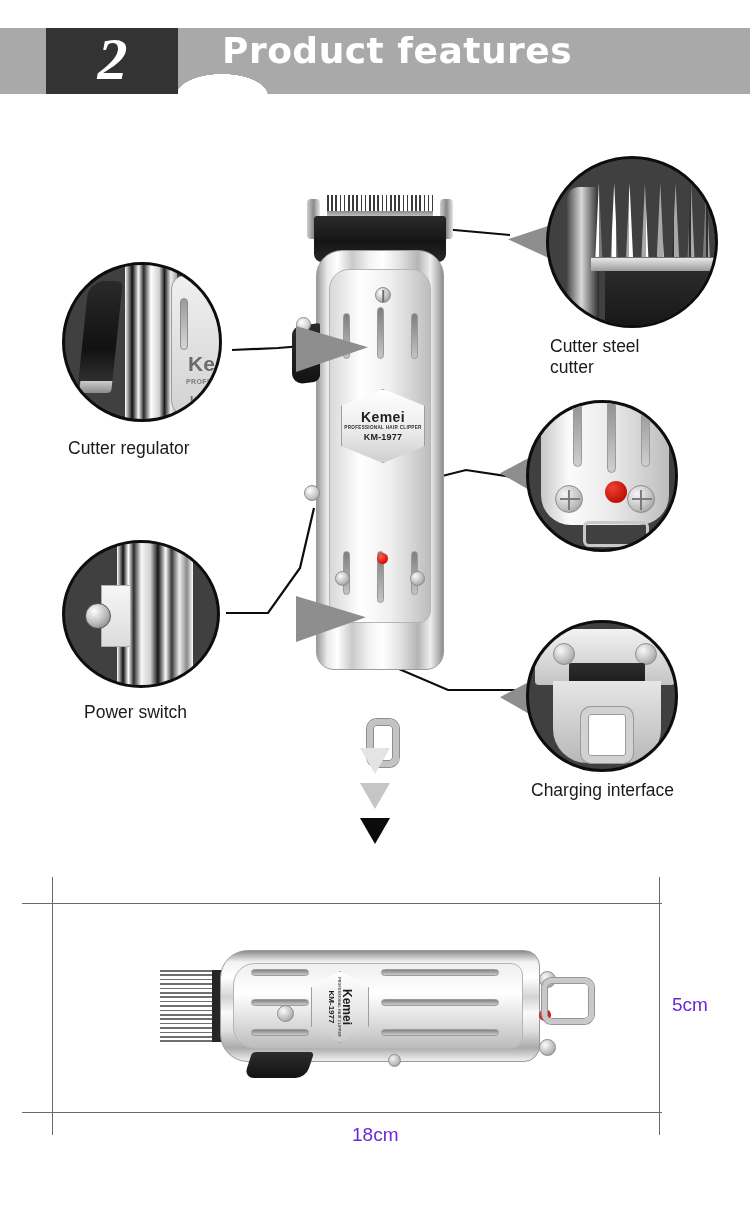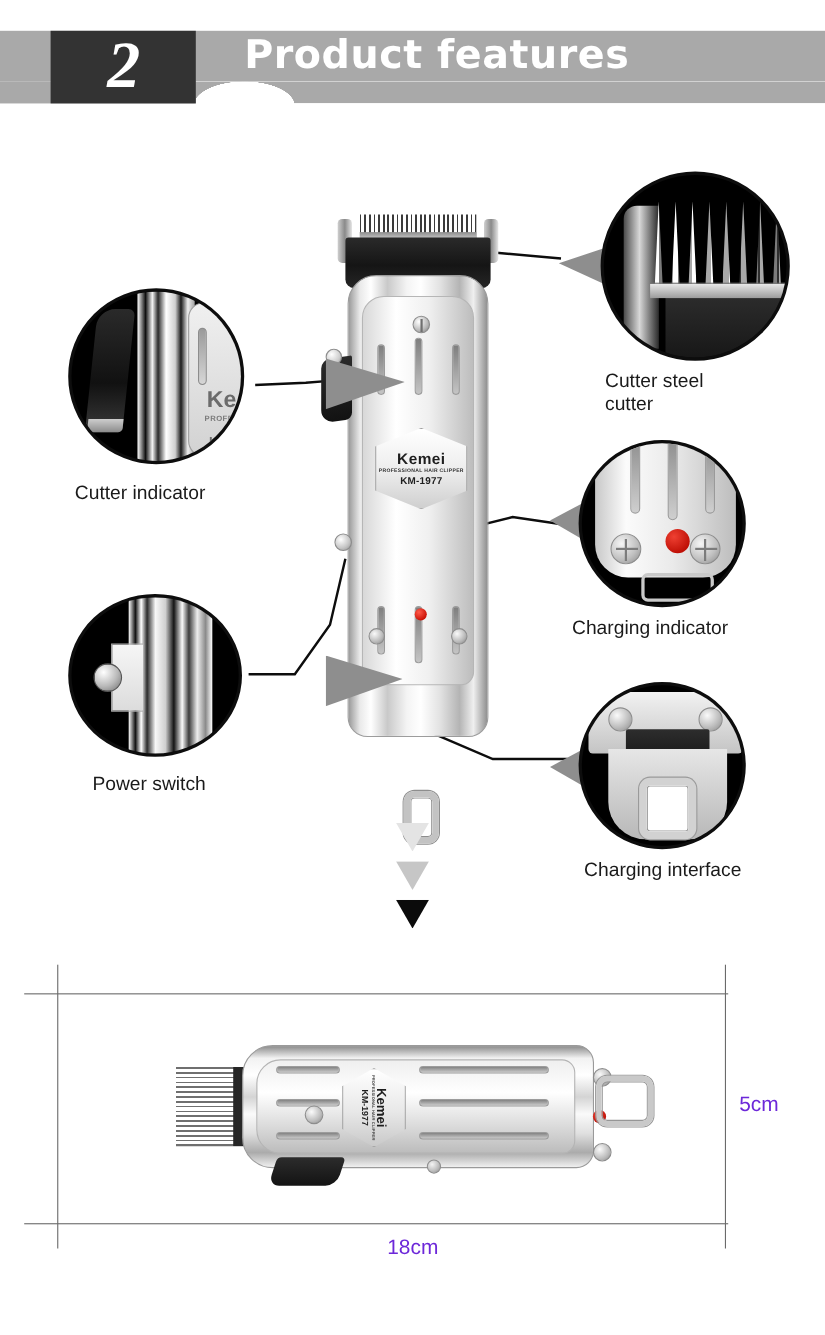--- a/index.html
+++ b/index.html
@@ -155,21 +155,21 @@
     position:absolute; left:4px; top:290px; width:16px; height:16px;
     border-radius:50%;
     background:radial-gradient(circle at 35% 32%, #ffffff, #c6c6c6 58%, #8e8e8e);
     border:1px solid #8b8b8b;
   }
 
   
   .callout { position:absolute; }
   .callout-circle {
     position:absolute; border-radius:50%;
-    border:3px solid #0d0d0d; background:#000000; overflow:hidden;
+    border:3px solid #0d0d0d; background:#404040; overflow:hidden;
   }
   .callout-wedge { position:absolute; background:#8e8e8e; }
   .callout-label {
     position:absolute; font-size:17.5px; color:#1a1a1a; line-height:1.22;
     white-space:pre-line; text-align:left;
   }
 
   
   .c-carbon .callout-circle { left:38px; top:8px; width:172px; height:172px; }
   .c-carbon .callout-wedge {
@@ -535,21 +535,20 @@
       <div class="chg-body">
         <div class="chg-vent a"></div>
         <div class="chg-vent b"></div>
         <div class="chg-vent c"></div>
         <div class="chg-led"></div>
         <div class="chg-screw l"></div>
         <div class="chg-screw r"></div>
         <div class="chg-foot"></div>
       </div>
     </div>
-    <div class="callout-label">Charging indicator</div>
   </div>
 
   <div class="callout c-iface" style="left:500px; top:612px; width:250px; height:200px;">
     <div class="callout-wedge"></div>
     <div class="callout-circle">
       <div class="if-base">
         <div class="if-screw l"></div>
         <div class="if-screw r"></div>
       </div>
       <div class="if-port">
@@ -567,21 +566,21 @@
     <div class="callout-circle">
       <div class="reg-stripes"></div>
       <div class="reg-panel">
         <div class="reg-slot"></div>
         <div class="reg-brand">Ke</div>
         <div class="reg-sub">PROFESSI</div>
         <div class="reg-model">K</div>
       </div>
       <div class="reg-lever"></div>
     </div>
-    <div class="callout-label">Cutter indicator</div>
+    <div class="callout-label">Cutter regulator</div>
   </div>
 
   <div class="callout c-power" style="left:62px; top:540px; width:250px; height:200px;">
     <div class="callout-wedge"></div>
     <div class="callout-circle">
       <div class="pw-stripes"></div>
       <div class="pw-plate"></div>
       <div class="pw-button"></div>
     </div>
     <div class="callout-label">Power switch</div>

